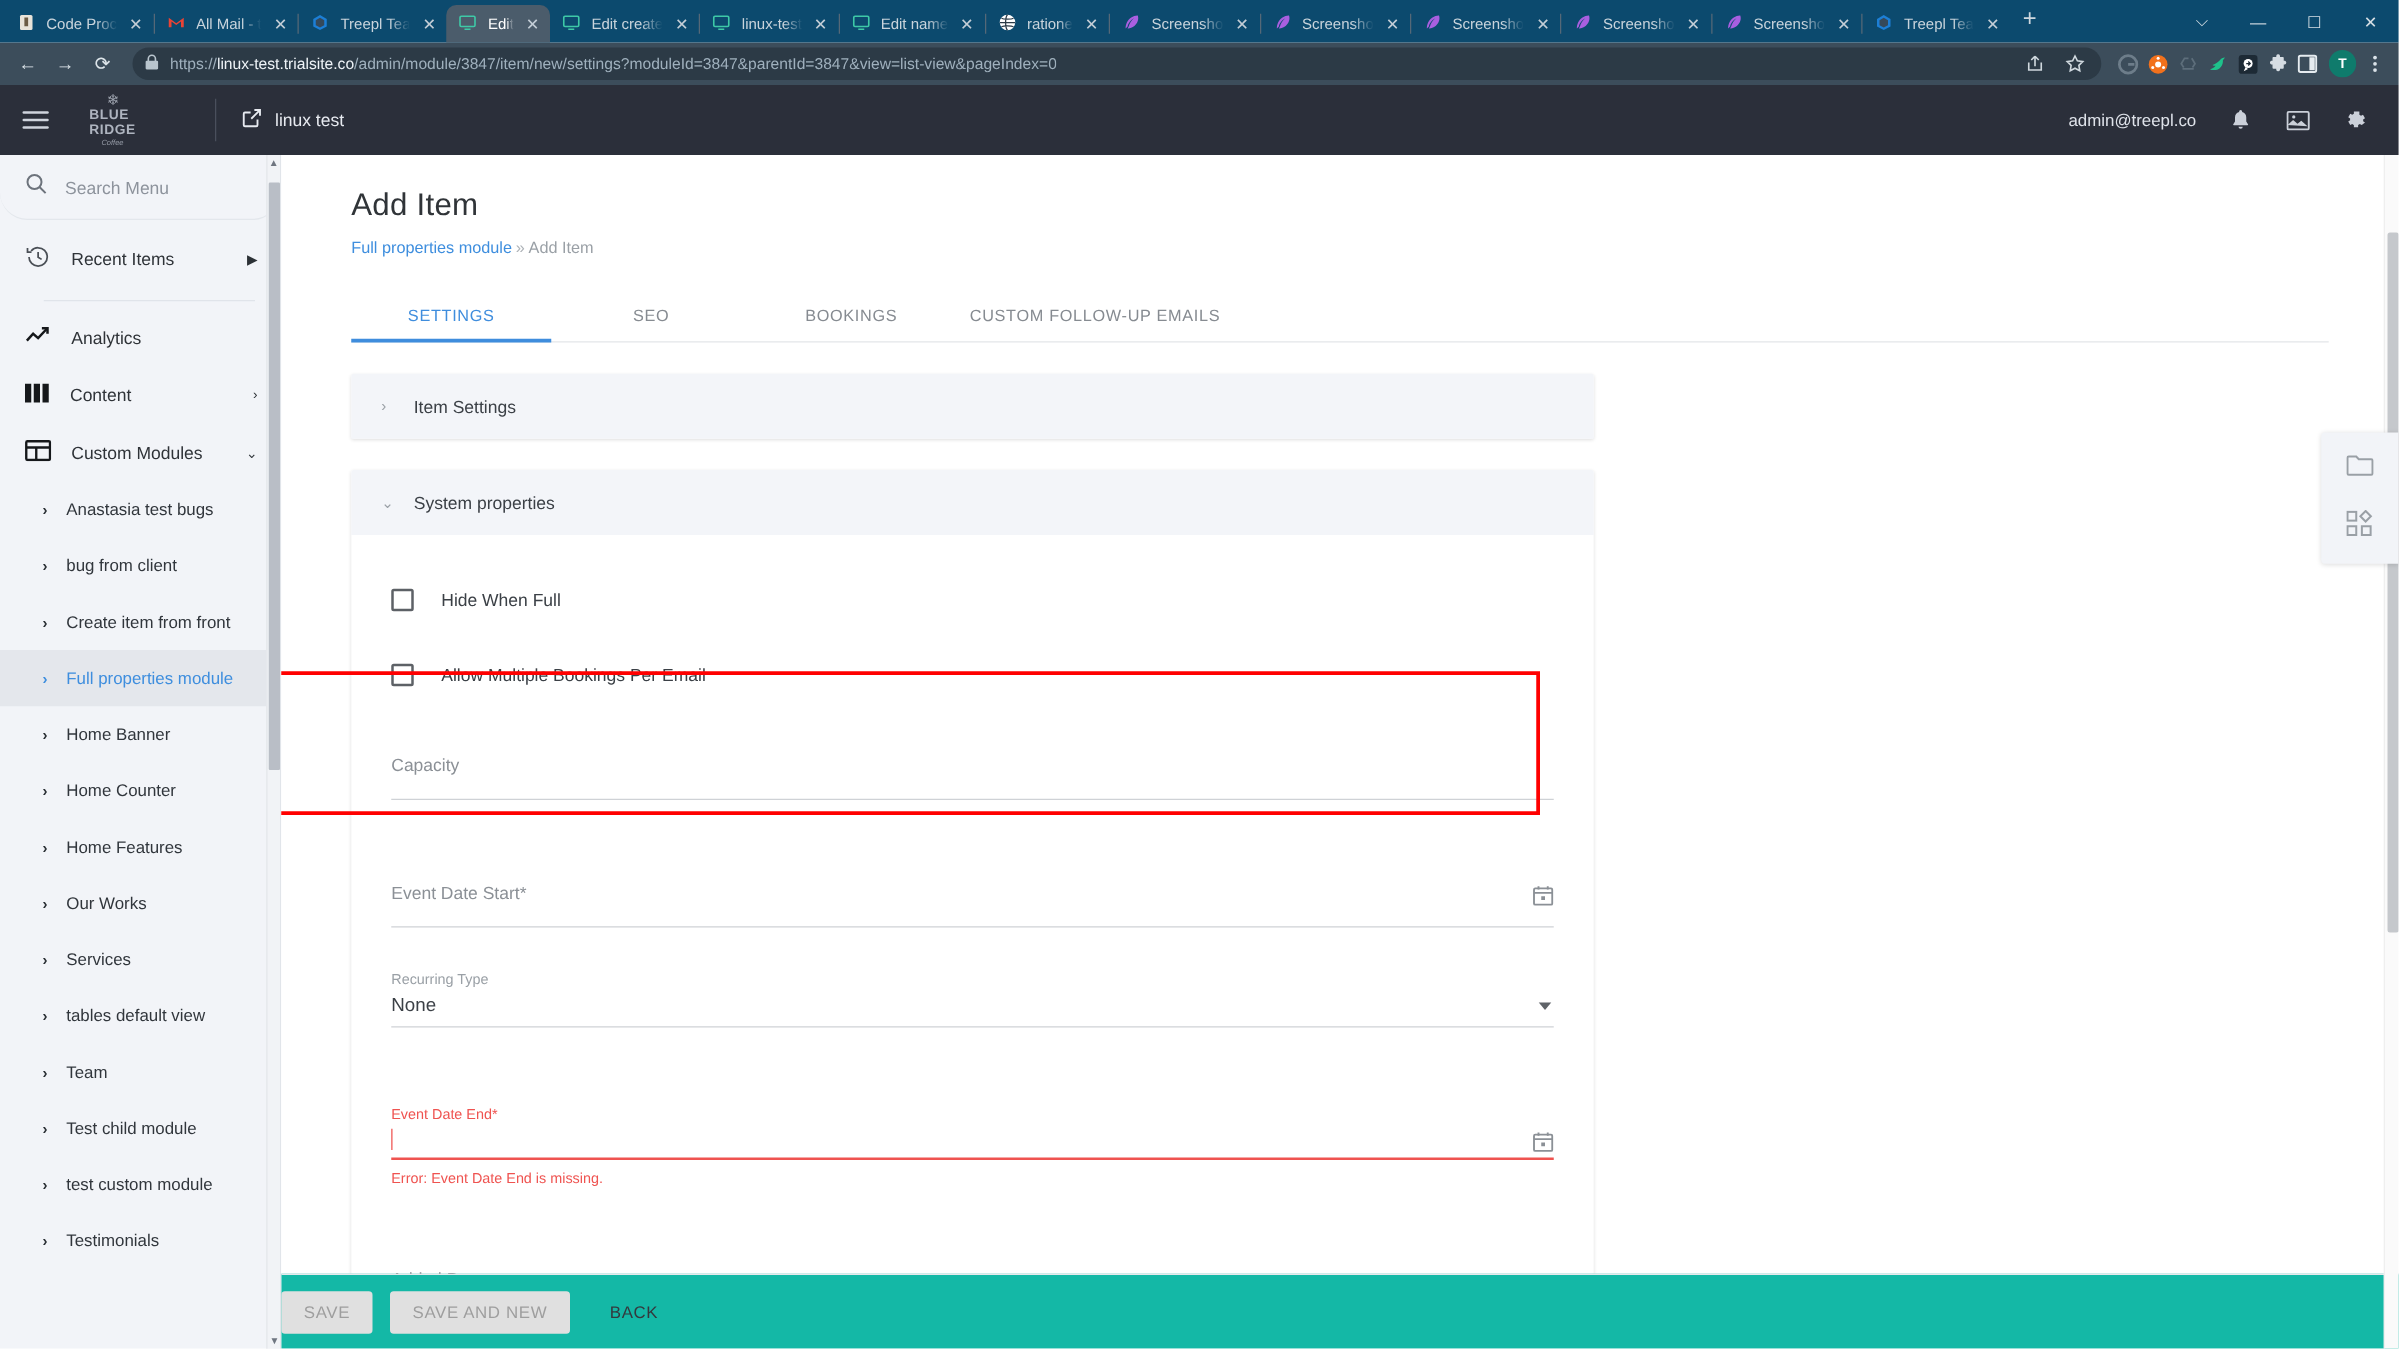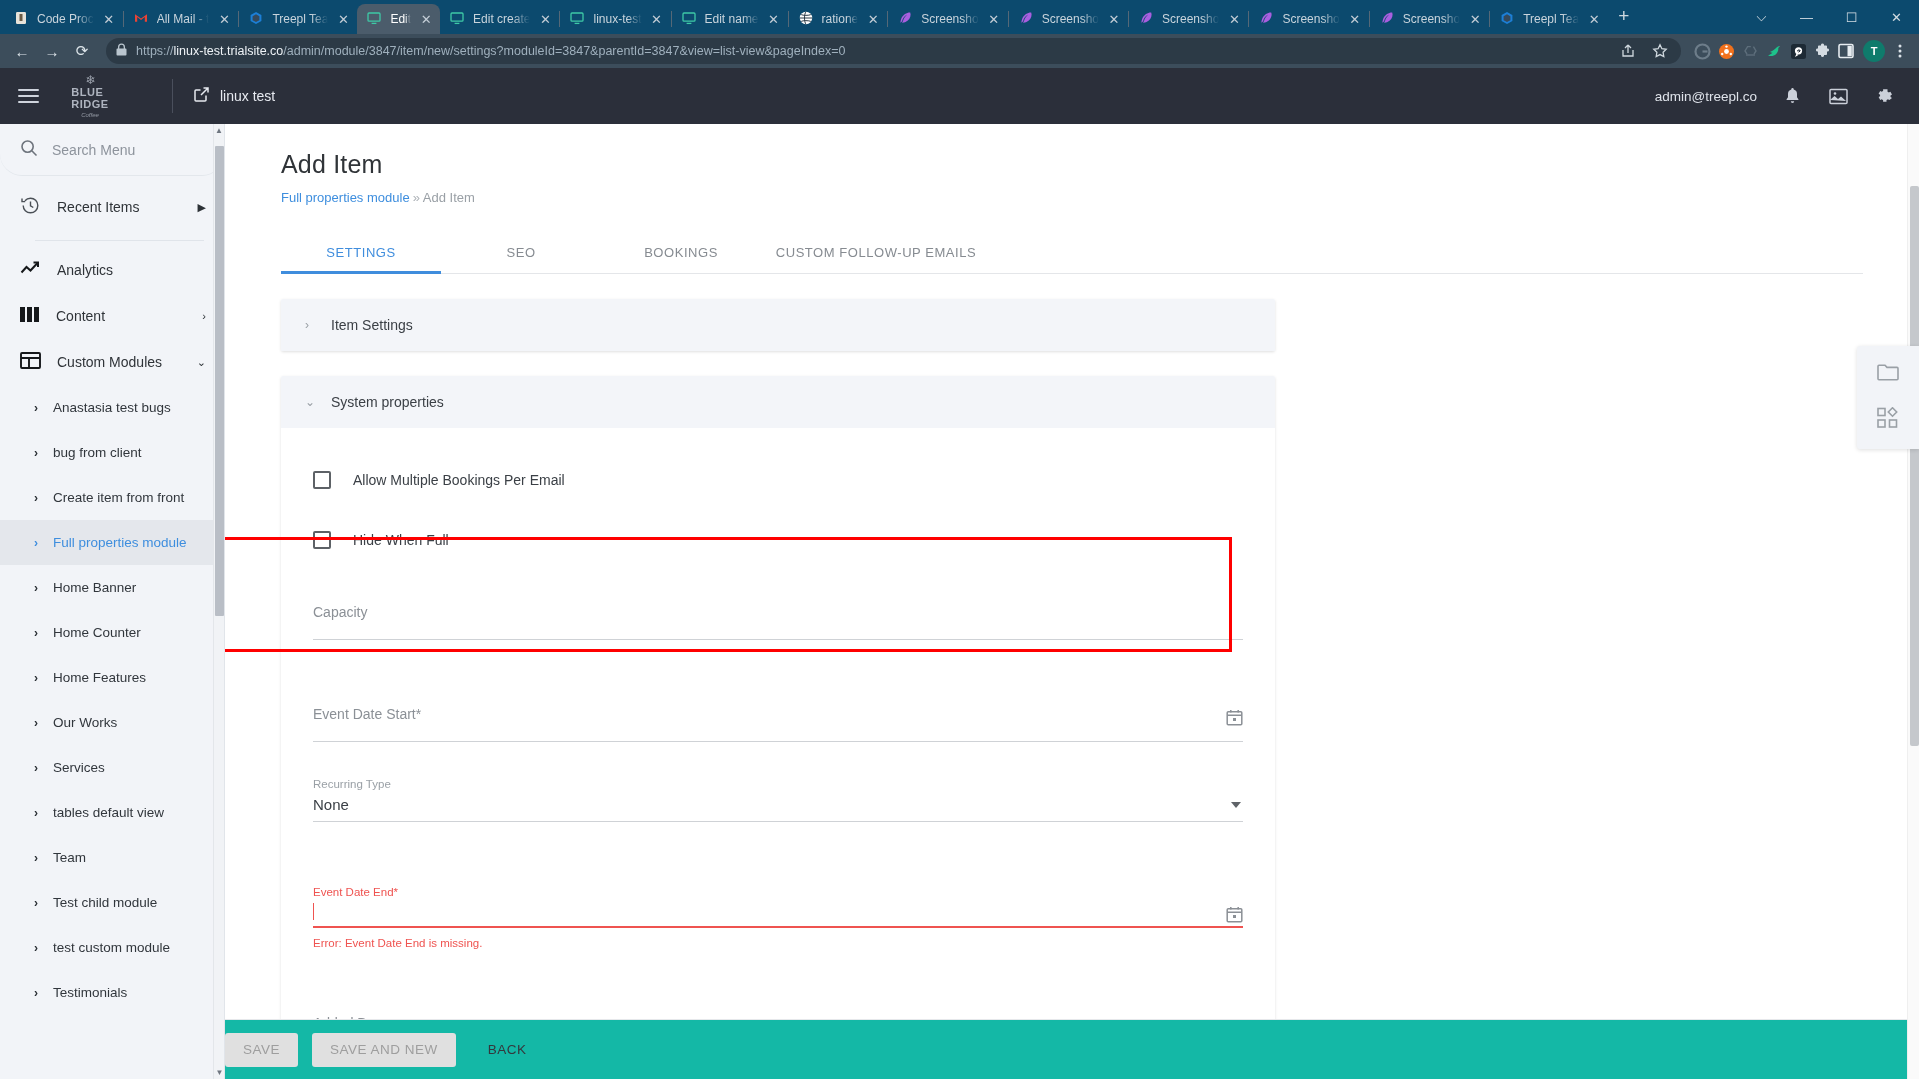--- a/index.html
+++ b/index.html
@@ -591,26 +591,26 @@
 
           <div class="panel">
             <div class="panel-head">
               <span class="chev">⌄</span>
               <span>System properties</span>
             </div>
             <div class="panel-body">
 
               <div class="cbrow">
                 <span class="cbox"></span>
-                <span class="cblabel">Allow Multiple Bookings Per Email</span>
+                <span class="cblabel">Hide When Full</span>
               </div>
 
               <div class="cbrow">
                 <span class="cbox"></span>
-                <span class="cblabel">Hide When Full</span>
+                <span class="cblabel">Allow Multiple Bookings Per Email</span>
               </div>
 
               <div class="field" style="margin-top:14px;">
                 <div class="flabel">Capacity</div>
                 <div class="fline"></div>
               </div>
 
               <div class="field" style="margin-top:46px;">
                 <div class="flabel">Event Date Start*</div>
                 <div class="fline"></div>

